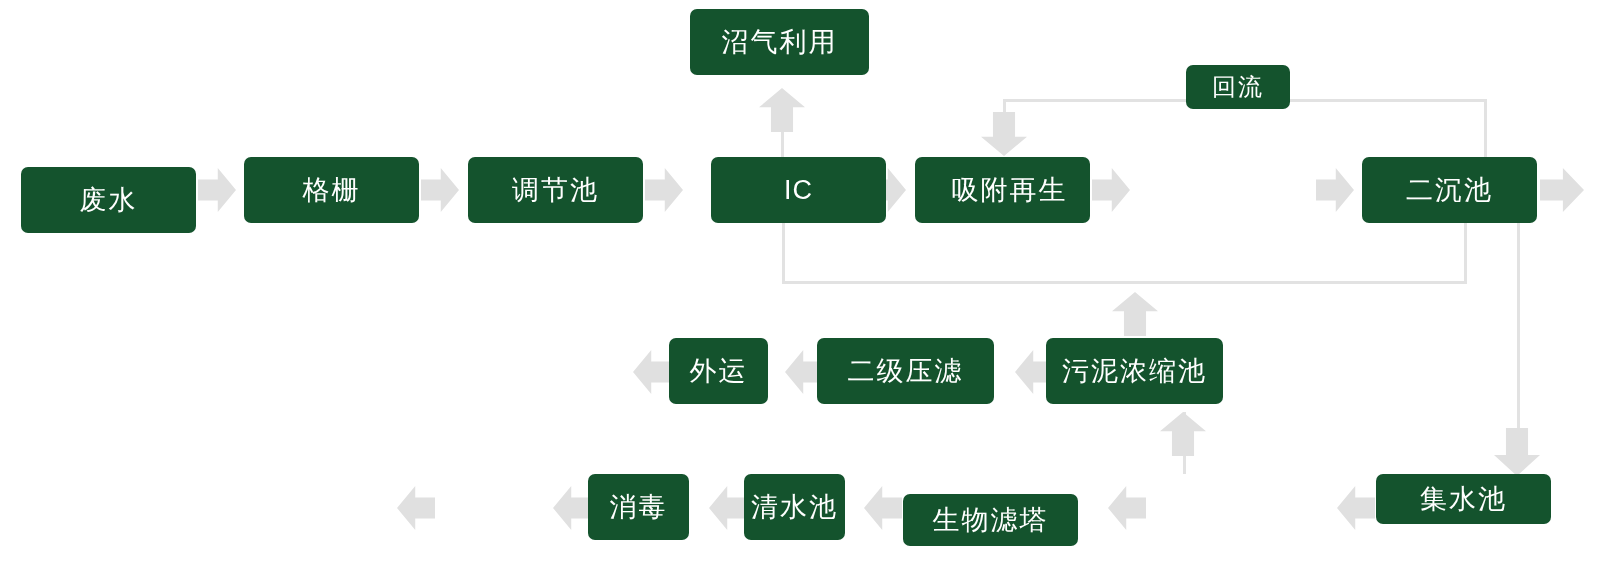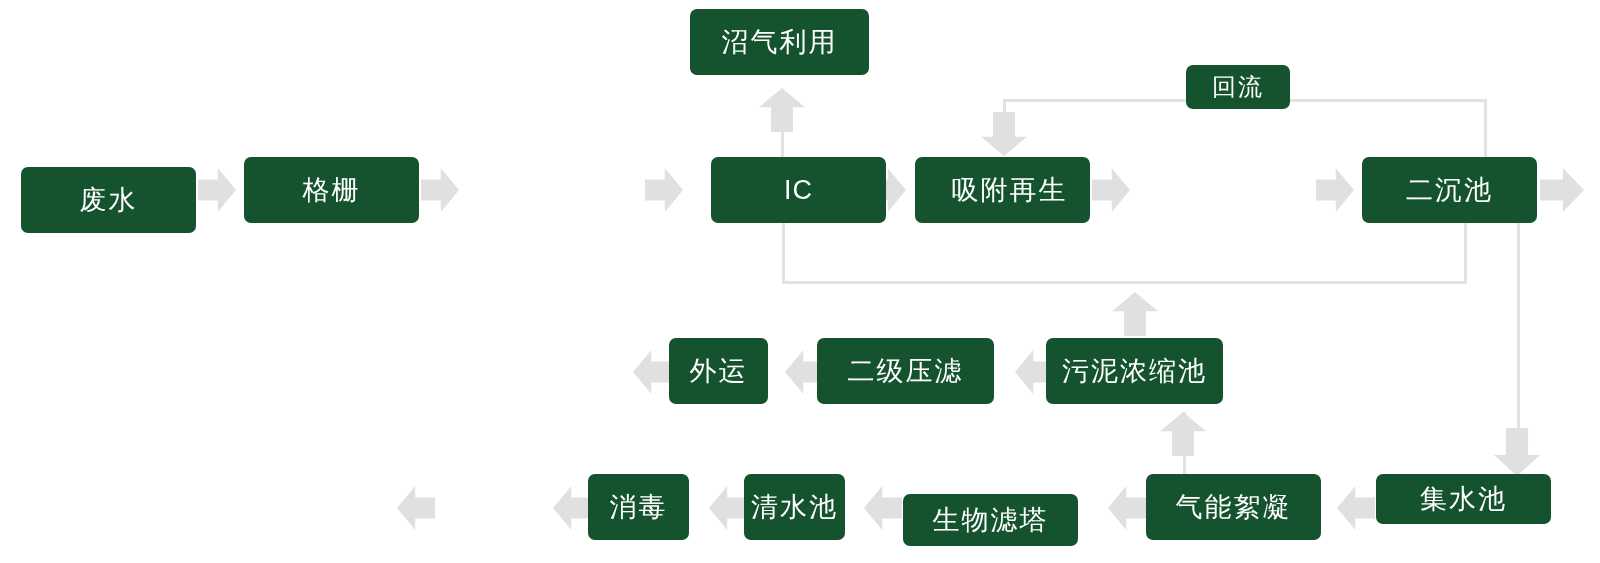--- a/index.html
+++ b/index.html
@@ -126,20 +126,21 @@
   <div class="chev-left" style="left:397px; top:486px; width:38px; height:44px;"></div>
 
   <div class="node" style="left:690px; top:9px; width:179px; height:66px;">沼气利用</div>
 
   <div class="node" style="left:1186px; top:65px; width:104px; height:44px; font-size:24px;">回流</div>
 
   <div class="node" style="left:21px; top:167px; width:175px; height:66px;">废水</div>
 
   <div class="node" style="left:244px; top:157px; width:175px; height:66px;">格栅</div>
 
+  <div class="node" style="left:468px; top:157px; width:175px; height:66px;">调节池</div>
 
   <div class="node latin" style="left:711px; top:157px; width:175px; height:66px;">IC</div>
 
   <div class="node" style="left:915px; top:157px; width:175px; height:66px;padding-left:14px;">吸附再生</div>
 
 
   <div class="node" style="left:1362px; top:157px; width:175px; height:66px;">二沉池</div>
 
   <div class="node" style="left:669px; top:338px; width:99px; height:66px;">外运</div>
 
@@ -147,17 +148,16 @@
 
   <div class="node" style="left:1046px; top:338px; width:177px; height:66px;">污泥浓缩池</div>
 
 
   <div class="node" style="left:588px; top:474px; width:101px; height:66px;">消毒</div>
 
   <div class="node" style="left:744px; top:474px; width:101px; height:66px;">清水池</div>
 
   <div class="node" style="left:903px; top:494px; width:175px; height:52px;">生物滤塔</div>
 
-  <div class="node" style="left:1146px; top:474px; width:175px; height:66px;">气能絮凝</div>
 
   <div class="node" style="left:1376px; top:474px; width:175px; height:50px;">集水池</div>
 
 </div>
 
 </body></html>

